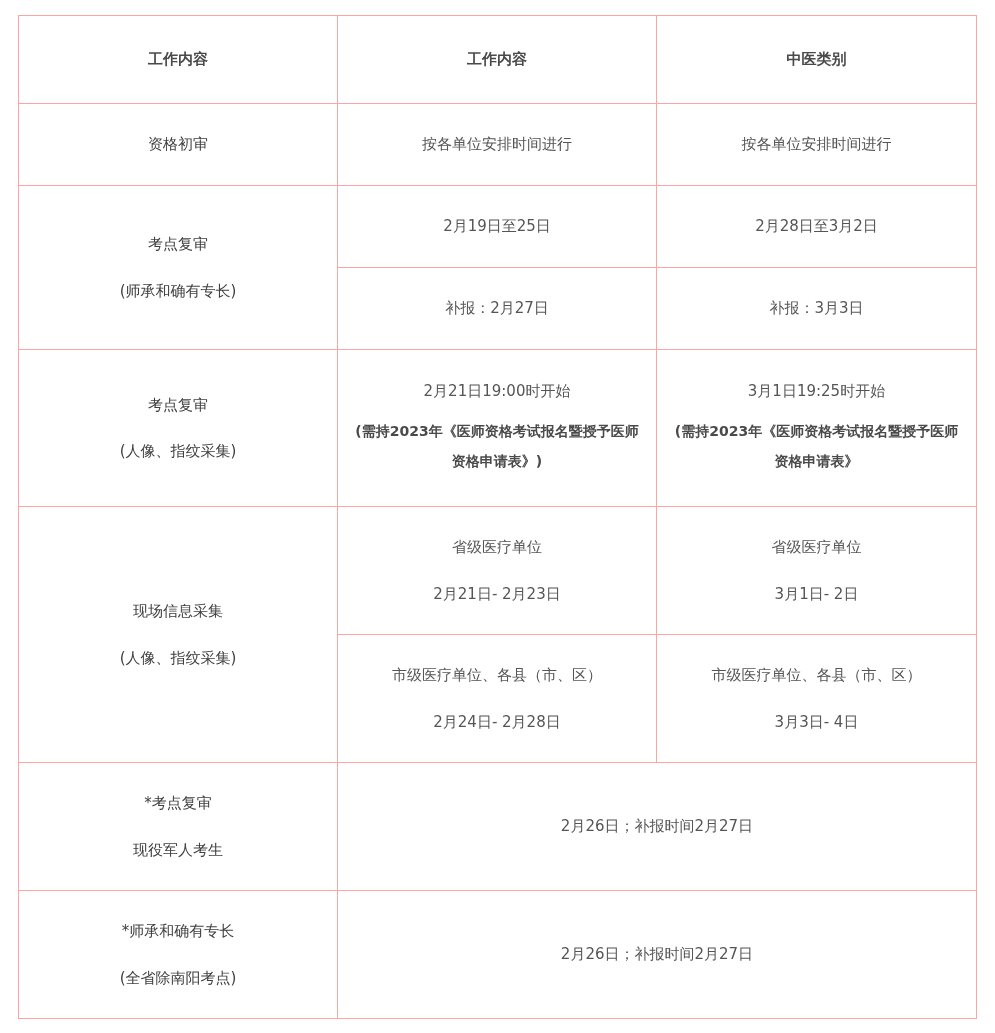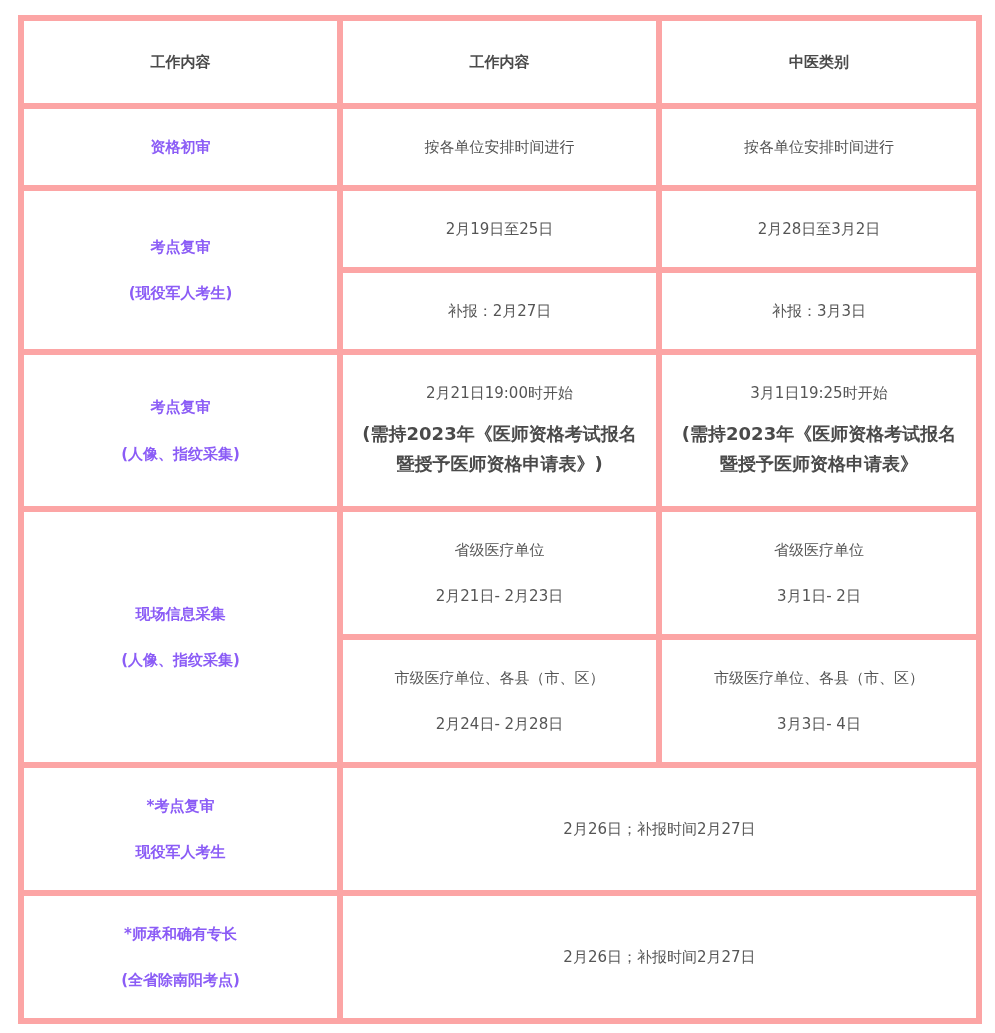--- a/index.html
+++ b/index.html
@@ -2,29 +2,29 @@
 <html><head>
 <meta charset="utf-8">
 <style>
   html, body { margin: 0; padding: 0; background: #ffffff; }
   body { width: 995px; height: 1033px; position: relative; font-family: "DejaVu Sans", "Liberation Sans", sans-serif; color: #555555; }
   table.sched {
     position: absolute; left: 18px; top: 15px;
     width: 958px; border-collapse: collapse; table-layout: fixed;
   }
   table.sched td, table.sched th {
-    border: 6px solid #fca5a5; text-align: center; vertical-align: middle;
+    border: 1px solid #fca5a5; text-align: center; vertical-align: middle;
     font-size: 15px; padding: 0 14px; line-height: 1.5;
   }
   th { font-weight: bold; font-size: 17px; color: #4a4a4a; }
-  td.label { font-weight: bold; color: #8b5cf6; }
+  td.label { font-weight: normal; color: #404040; }
   .line { display: block; }
   .gap { margin-top: 24px; }
   .gap-s { margin-top: 14px; }
-  .note { font-weight: bold; font-size: 18px; color: #4a4a4a; line-height: 30px; }
+  .note { font-weight: bold; font-size: 14px; color: #4a4a4a; line-height: 30px; }
 </style>
 </head>
 <body>
 
 <table class="sched">
   <colgroup>
       <col style="width:319px">
       <col style="width:319px">
       <col style="width:320px">
     </colgroup>
@@ -35,21 +35,21 @@
     <th>中医类别</th>
   </tr>
   <tr style="height:82px">
     <td class="label">资格初审</td>
     <td>按各单位安排时间进行</td>
     <td>按各单位安排时间进行</td>
   </tr>
   <tr style="height:82px">
     <td class="label" rowspan="2">
       <span class="line">考点复审</span>
-      <span class="line gap">(现役军人考生)</span>
+      <span class="line gap">(师承和确有专长)</span>
     </td>
     <td>2月19日至25日</td>
     <td>2月28日至3月2日</td>
   </tr>
   <tr style="height:82px">
     <td>补报：2月27日</td>
     <td>补报：3月3日</td>
   </tr>
   <tr style="height:157px">
     <td class="label">

